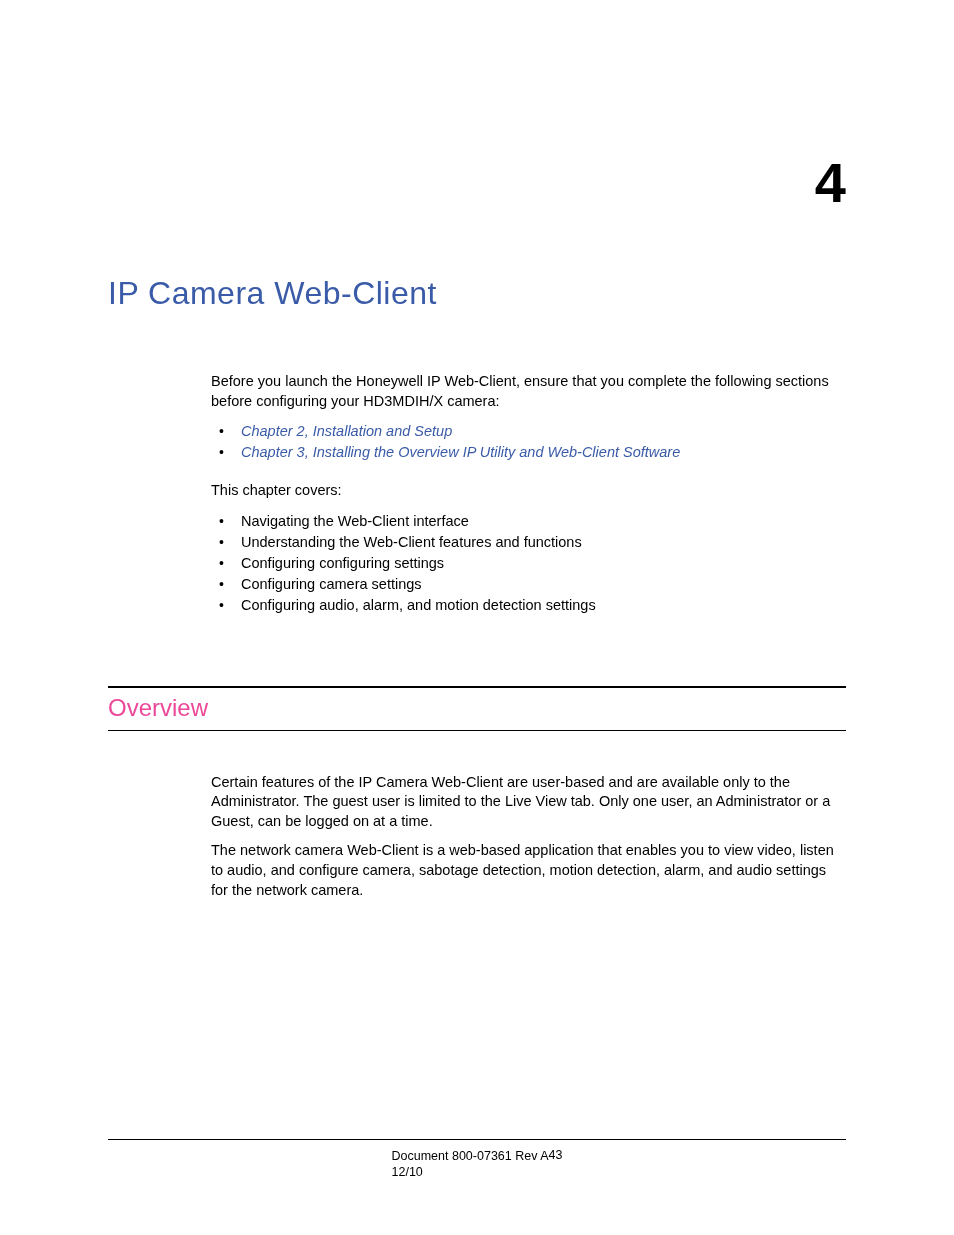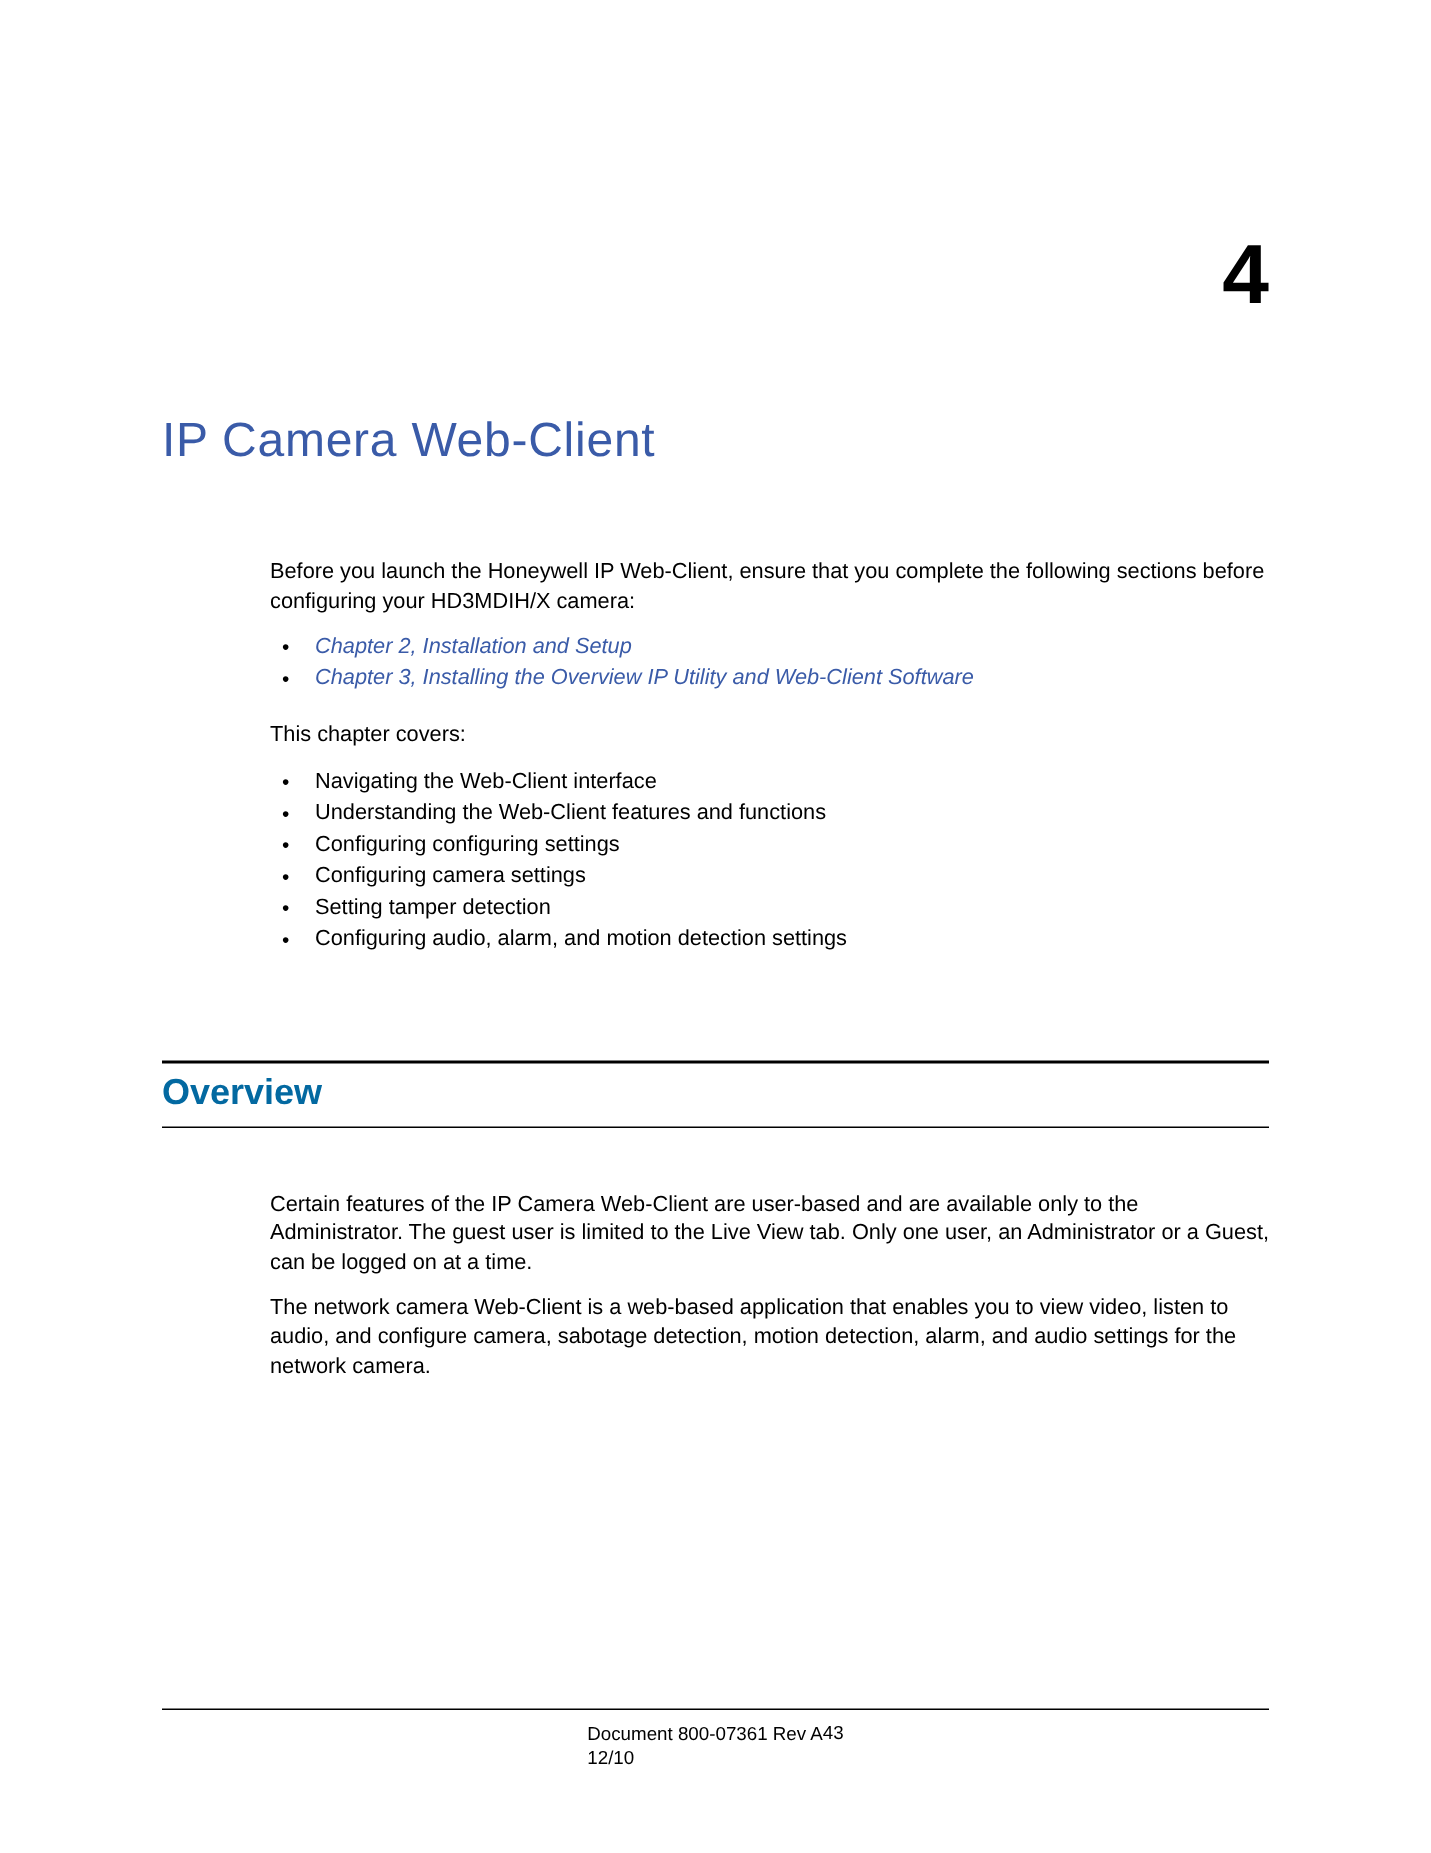--- a/index.html
+++ b/index.html
@@ -24,21 +24,21 @@
     margin-top: 60px;
   }
   .chapter-title {
     font-size: 32px;
     font-weight: normal;
     color: #3a5ba8;
     letter-spacing: 0.5px;
     margin-bottom: 60px;
   }
   .content-block {
-    margin-left: 72px;
+    margin-left: 103px;
     margin-right: 0;
   }
   .body-text {
     font-size: 14.5px;
     line-height: 1.35;
     margin-bottom: 10px;
   }
   ul.bullets {
     list-style: none;
     padding-left: 0;
@@ -56,22 +56,22 @@
     left: 8px;
     top: 0;
     font-size: 14px;
   }
   .link-text {
     color: #3a5ba8;
     font-style: italic;
   }
   .section-heading {
     font-size: 24px;
-    font-weight: bold;
-    color: #0369a1;
+    font-weight: normal;
+    color: #ec4899;
     border-top: 2px solid #000;
     border-bottom: 1px solid #000;
     padding: 6px 0 8px 0;
     margin-top: 70px;
     margin-bottom: 42px;
   }
   .footer {
     position: absolute;
     left: 108px;
     right: 108px;
@@ -100,21 +100,20 @@
       <li><span class="link-text">Chapter 3, Installing the Overview IP Utility and Web-Client Software</span></li>
     </ul>
 
     <p class="body-text">This chapter covers:</p>
 
     <ul class="bullets">
       <li>Navigating the Web-Client interface</li>
       <li>Understanding the Web-Client features and functions</li>
       <li>Configuring configuring settings</li>
       <li>Configuring camera settings</li>
-      <li>Setting tamper detection</li>
       <li>Configuring audio, alarm, and motion detection settings</li>
     </ul>
   </div>
 
   <h2 class="section-heading">Overview</h2>
 
   <div class="content-block">
     <p class="body-text" style="margin-top:14px">Certain features of the IP Camera Web-Client are user-based and are available only to the Administrator. The guest user is limited to the Live View tab. Only one user, an Administrator or a Guest, can be logged on at a time.</p>
     <p class="body-text">The network camera Web-Client is a web-based application that enables you to view video, listen to audio, and configure camera, sabotage detection, motion detection, alarm, and audio settings for the network camera.</p>
   </div>

